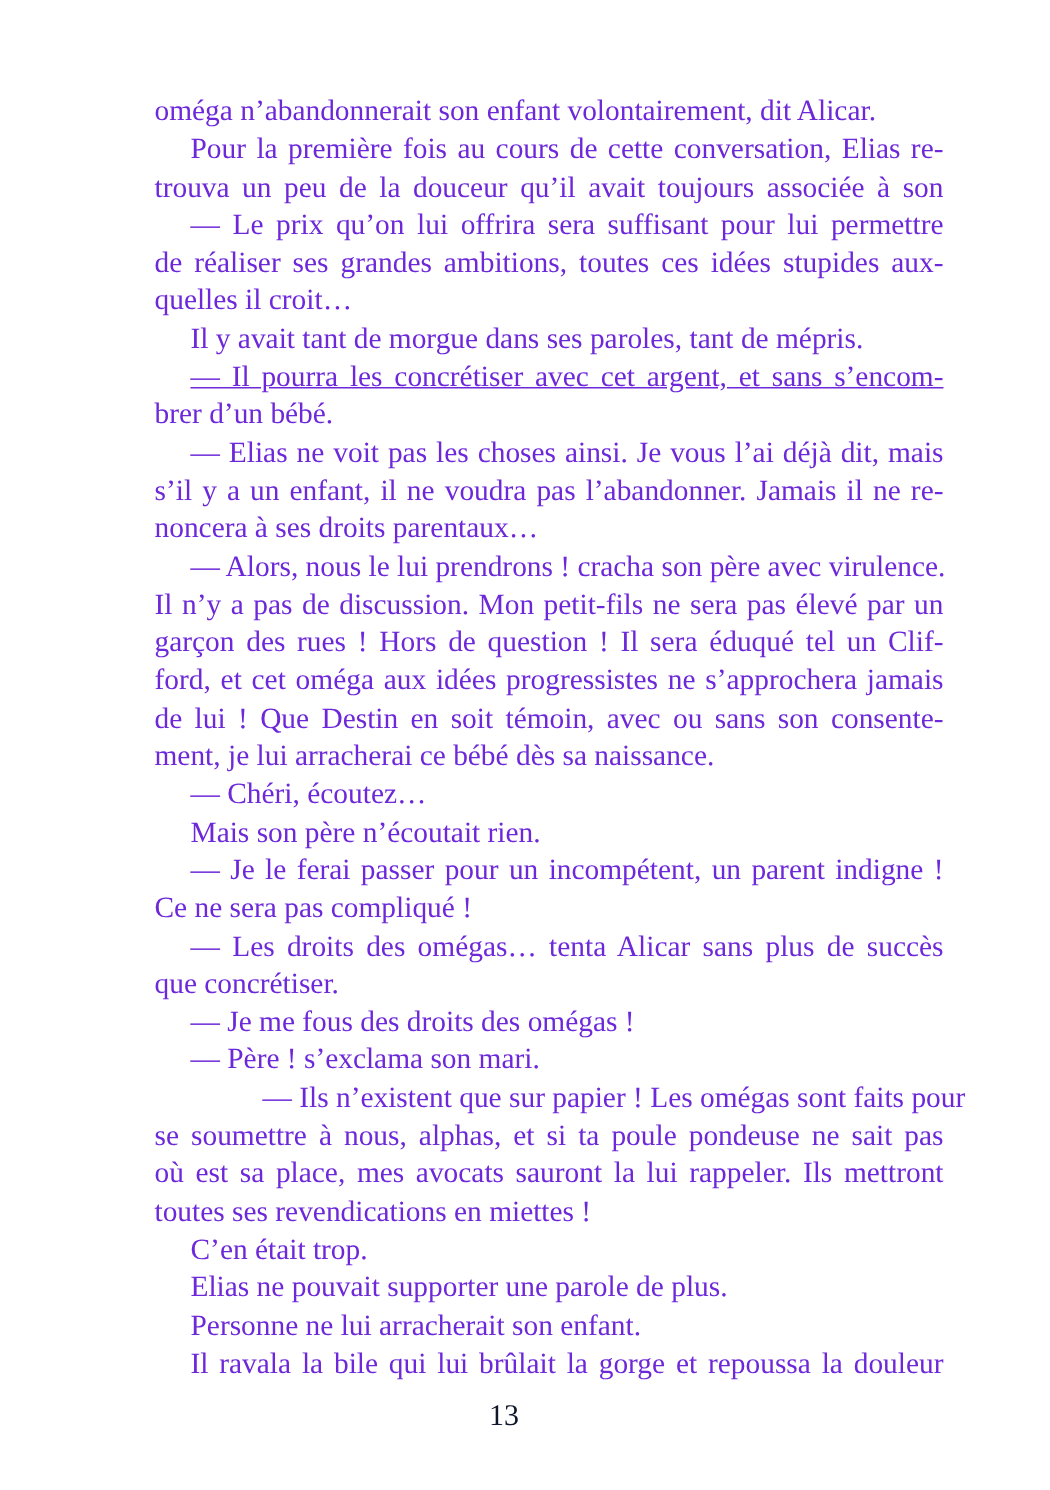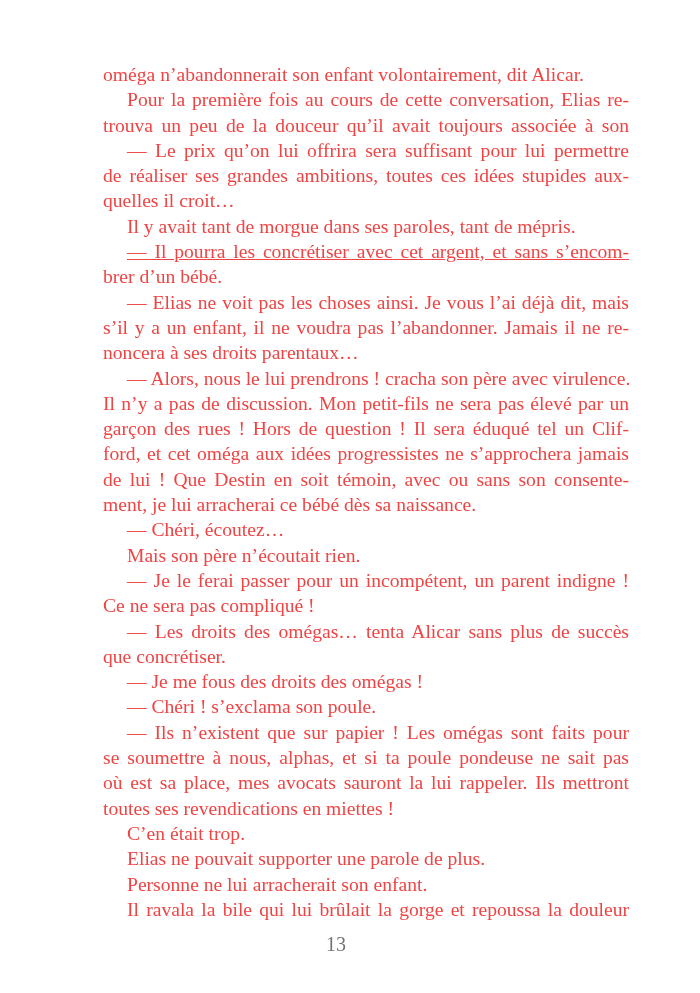--- a/index.html
+++ b/index.html
@@ -5,39 +5,39 @@
   html, body { margin: 0; padding: 0; background: #ffffff; }
   body { width: 700px; height: 993px; position: relative; overflow: hidden; }
   .page {
     position: absolute;
     left: 103px;
     top: 62px;
     width: 526px;
     font-family: "Liberation Serif", "DejaVu Serif", serif;
     font-size: 19.6px;
     line-height: 25.3px;
-    color: #ef4444;
+    color: #6d28d9;
   }
   .line {
     display: block;
     white-space: nowrap;
     text-align: justify;
     text-align-last: justify;
     height: 25.3px;
   }
   .line.indent { padding-left: 24px; }
   .line.last { text-align-last: left; }
   .page-number {
     position: absolute;
     left: 0; width: 672px;
     top: 933px;
     text-align: center;
     font-family: "Liberation Serif", "DejaVu Serif", serif;
     font-size: 20px;
-    color: #737373;
+    color: #0f172a;
   }
 </style>
 </head>
 <body>
 
 <div class="page" id="page-body">
     <span class="line last">oméga n’abandonnerait son enfant volontairement, dit Alicar.</span>
     <span class="line indent"><span style="white-space: nowrap;">Pour la première fois au cours de cette conversation, Elias re-</span></span>
     <span class="line"><span style="white-space: nowrap;">trouva un peu de la douceur qu’il avait toujours associée à son</span></span>
     <span class="line indent"><span style="white-space: nowrap;">— Le prix qu’on lui offrira sera suffisant pour lui permettre</span></span>
@@ -55,22 +55,22 @@
     <span class="line"><span style="white-space: nowrap;">ford, et cet oméga aux idées progressistes ne s’approchera jamais</span></span>
     <span class="line"><span style="white-space: nowrap;">de lui ! Que Destin en soit témoin, avec ou sans son consente-</span></span>
     <span class="line last">ment, je lui arracherai ce bébé dès sa naissance.</span>
     <span class="line indent last">— Chéri, écoutez…</span>
     <span class="line indent last">Mais son père n’écoutait rien.</span>
     <span class="line indent"><span style="white-space: nowrap;">— Je le ferai passer pour un incompétent, un parent indigne !</span></span>
     <span class="line last">Ce ne sera pas compliqué !</span>
     <span class="line indent"><span style="white-space: nowrap;">— Les droits des omégas… tenta Alicar sans plus de succès</span></span>
     <span class="line last">que concrétiser.</span>
     <span class="line indent last">— Je me fous des droits des omégas !</span>
-    <span class="line indent last">— Chéri ! s’exclama son poule.</span>
-    <span class="line indent"><span style="white-space: nowrap;">— Ils n’existent que sur papier ! Les omégas sont faits pour</span></span>
+    <span class="line indent last">— Père ! s’exclama son mari.</span>
+    <span class="line indent"><span style="white-space: nowrap; margin-left: 48px;">— Ils n’existent que sur papier ! Les omégas sont faits pour</span></span>
     <span class="line"><span style="white-space: nowrap;">se soumettre à nous, alphas, et si ta poule pondeuse ne sait pas</span></span>
     <span class="line"><span style="white-space: nowrap;">où est sa place, mes avocats sauront la lui rappeler. Ils mettront</span></span>
     <span class="line last">toutes ses revendications en miettes !</span>
     <span class="line indent last">C’en était trop.</span>
     <span class="line indent last">Elias ne pouvait supporter une parole de plus.</span>
     <span class="line indent last">Personne ne lui arracherait son enfant.</span>
     <span class="line indent"><span style="white-space: nowrap;">Il ravala la bile qui lui brûlait la gorge et repoussa la douleur</span></span>
   </div>
 <div class="page-number">13</div>
 

